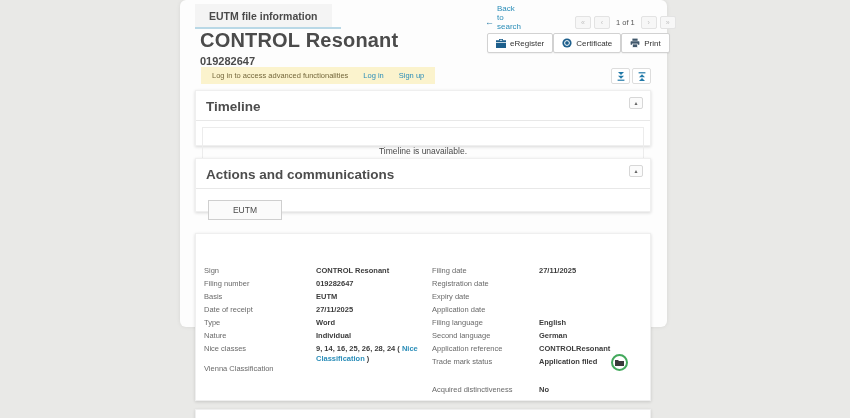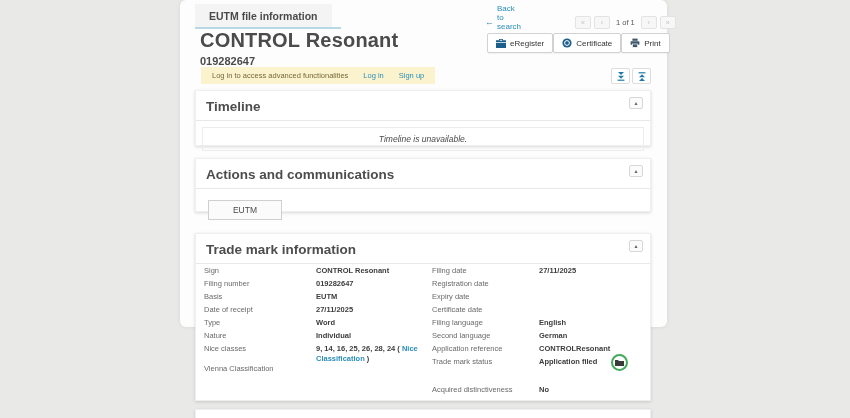--- a/index.html
+++ b/index.html
@@ -50,22 +50,22 @@
   
   .card { position:absolute; left:15px; width:456px; background:#fff;
     border:1px solid #efefef; box-shadow:0 1px 3px rgba(0,0,0,0.15); }
   .card-header { position:relative; padding:6px 10px 5px; border-bottom:1px solid #e8e8e8; }
   .card-title { font-size:13.5px; font-weight:bold; color:#4d4d4d; }
   .collapse-btn { position:absolute; right:7px; top:6px; width:14px; height:12px; font-size:6px;
     line-height:10px; text-align:center; color:#666; background:#fbfbfb; border:1px solid #d7d7d7;
     border-radius:2px; cursor:pointer; }
 
   .card-timeline { top:90px; height:56px; }
-  .timeline-body { margin:6px 6px 0; border:1px solid #ececec; text-align:center; padding:6px 4px;
-    font-size:8.5px; color:#4a4a4a;font-style:italic; }
+  .timeline-body { margin:6px 6px 0; border:1px solid #ececec; text-align:center; padding:18px 4px;
+    font-size:8.5px; color:#4a4a4a; }
 
   .card-actions { top:158px; height:54px; }
   .actions-body { padding:10px 12px; }
   .eutm-tab { display:inline-block; width:74px; text-align:center; padding:4px 0;
     border:1px solid #cfcfcf; background:#fbfbfb; font-size:8.5px; color:#4a4a4a; cursor:pointer; }
 
   .card-tminfo { top:233px; height:168px; }
   .fields-col { position:absolute; top:32px; font-size:7.5px; line-height:10px; }
   .col-left  { left:8px;  width:222px; }
   .col-right { left:236px; width:216px; }
@@ -180,24 +180,20 @@
       <div class="card-header">
         <span class="card-title">Actions and communications</span>
         <span class="collapse-btn">▴</span>
       </div>
       <div class="actions-body">
         <span class="eutm-tab">EUTM</span>
       </div>
     </div>
 
     <div class="card card-tminfo">
-      <div class="card-header">
-        <span class="card-title">Trade mark information</span>
-        <span class="collapse-btn">▴</span>
-      </div>
 
       <div class="fields-col col-left">
         <div class="field-row">
           <span class="field-label">Sign</span>
           <span class="field-value">CONTROL Resonant</span>
         </div>
         <div class="field-row">
           <span class="field-label">Filing number</span>
           <span class="field-value">019282647</span>
         </div>
@@ -234,21 +230,21 @@
         </div>
         <div class="field-row">
           <span class="field-label">Registration date</span>
           <span class="field-value"></span>
         </div>
         <div class="field-row">
           <span class="field-label">Expiry date</span>
           <span class="field-value"></span>
         </div>
         <div class="field-row">
-          <span class="field-label">Certificate date</span>
+          <span class="field-label">Application date</span>
           <span class="field-value"></span>
         </div>
         <div class="field-row">
           <span class="field-label">Filing language</span>
           <span class="field-value">English</span>
         </div>
         <div class="field-row">
           <span class="field-label">Second language</span>
           <span class="field-value">German</span>
         </div>

